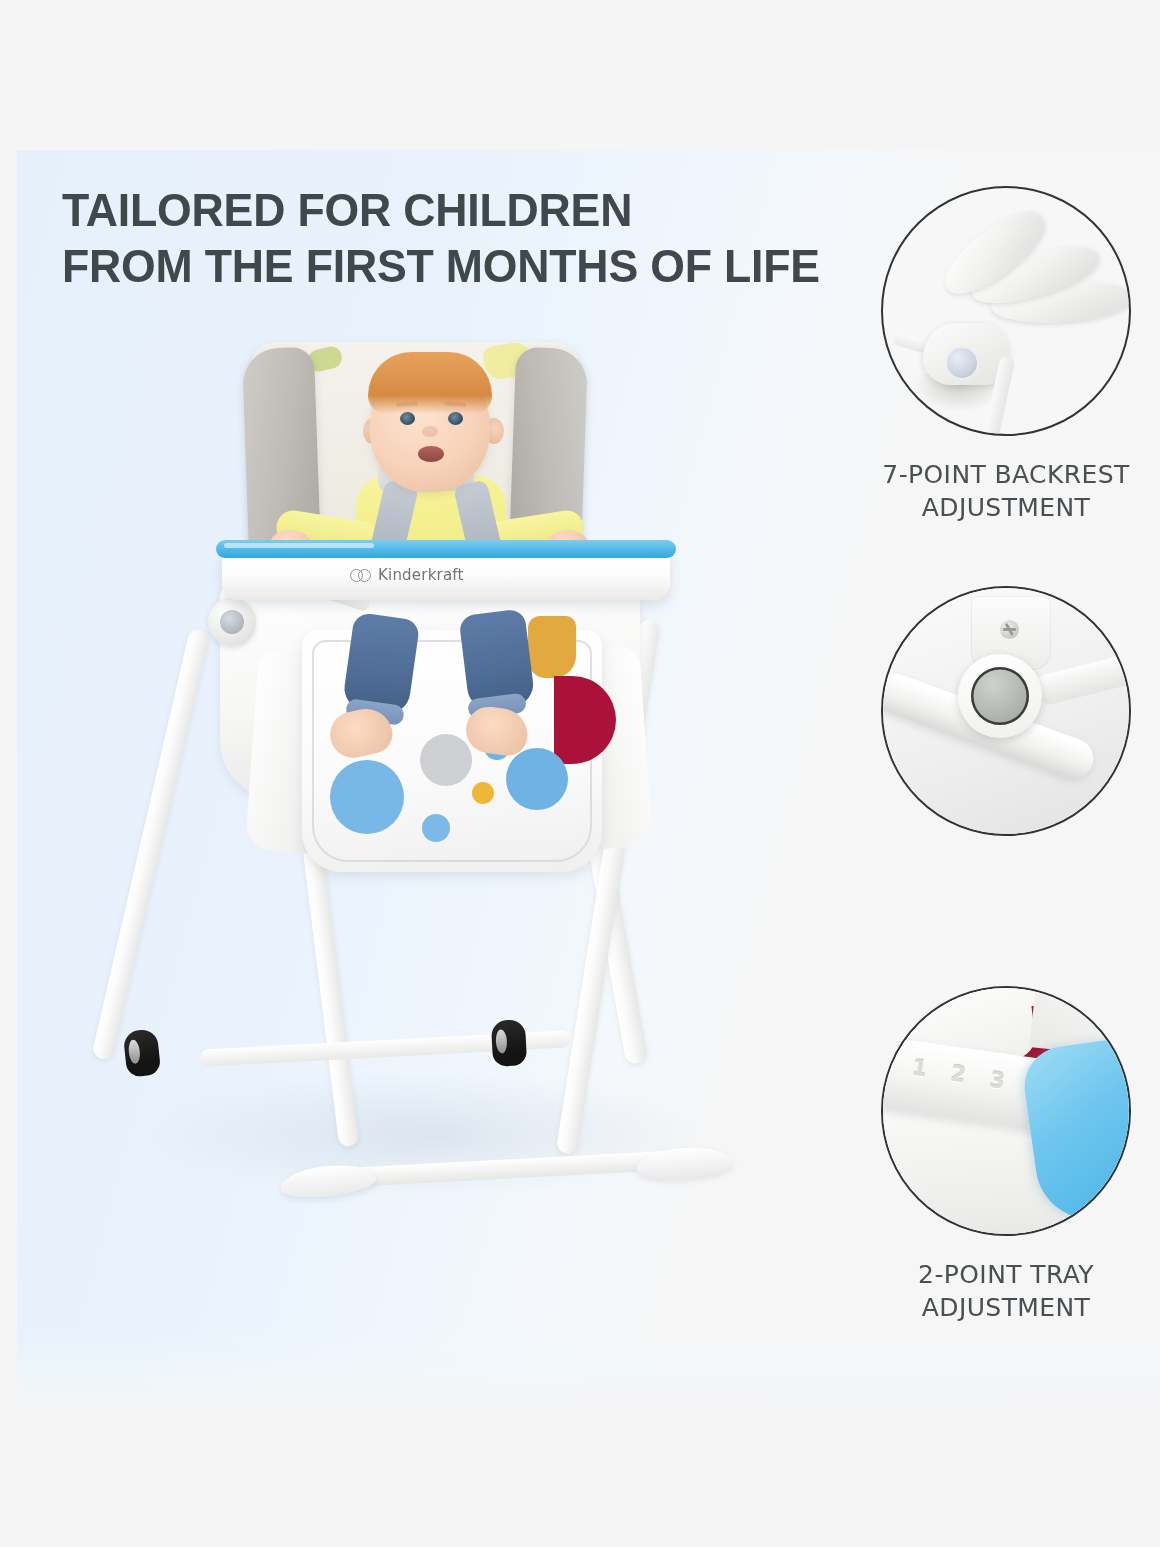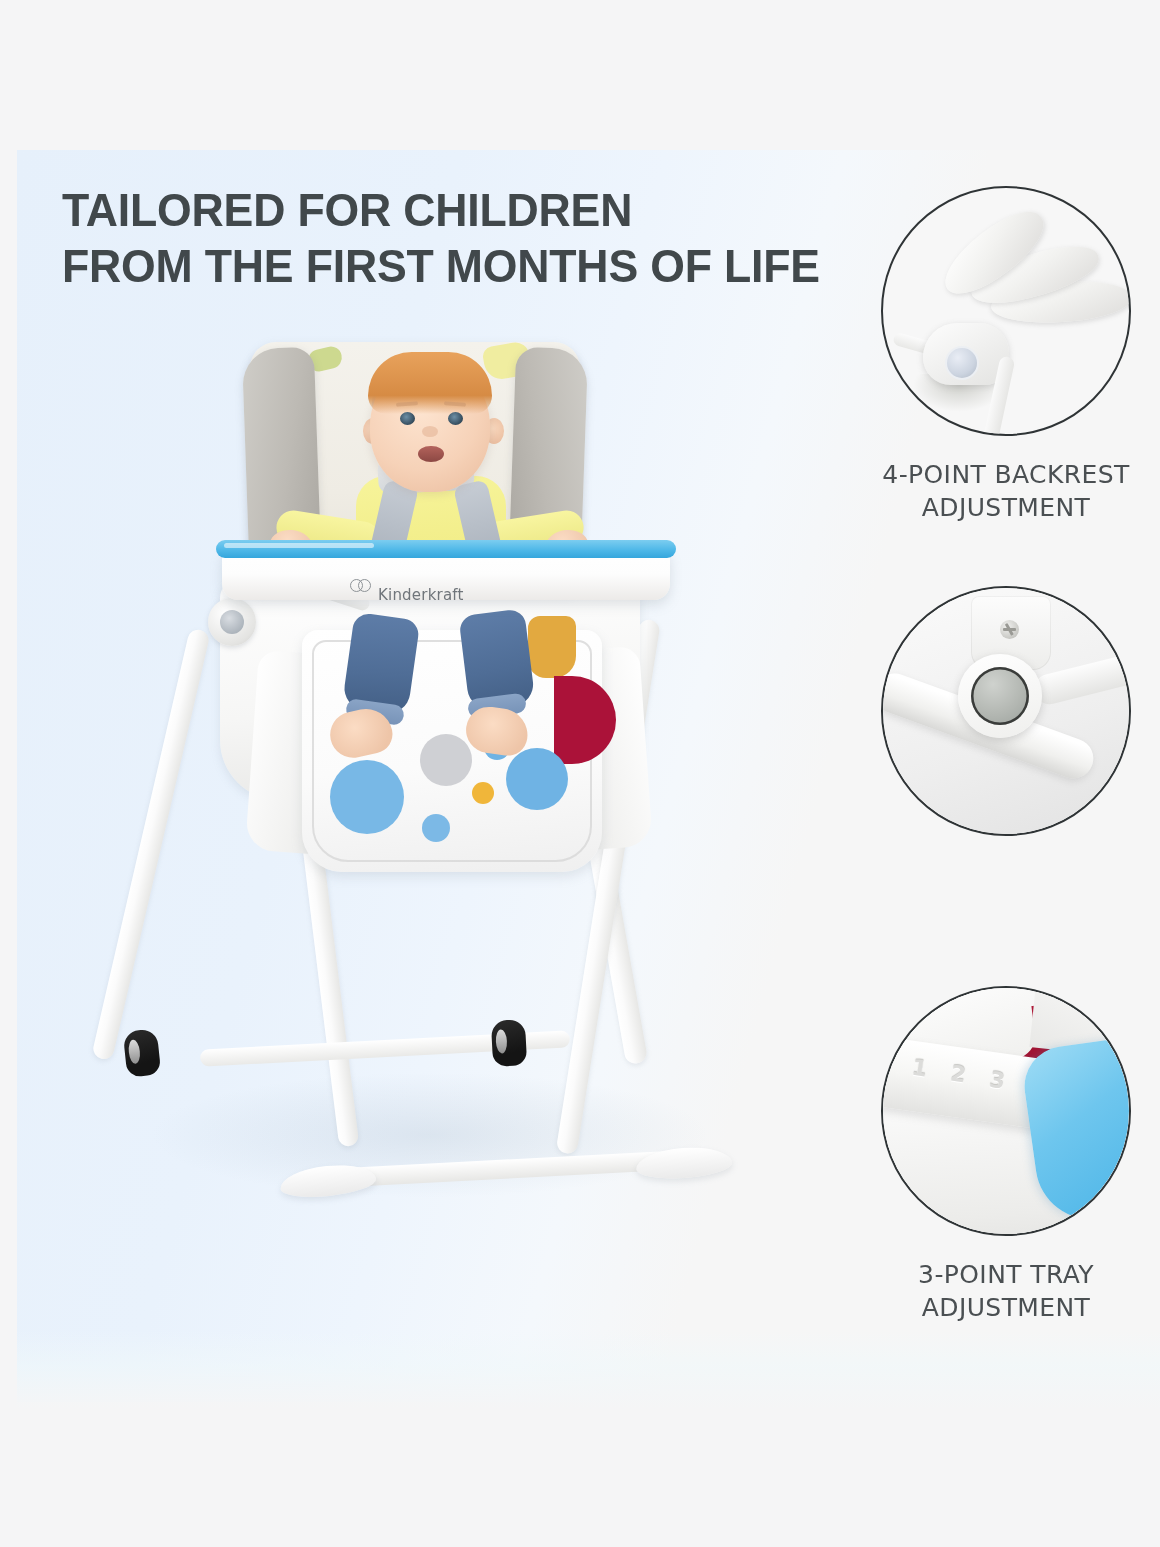--- a/index.html
+++ b/index.html
@@ -449,21 +449,21 @@
   .brand-mark { position:relative; width:21px; height:13px; }
   .brand-mark i {
     position:absolute; top:0; width:13px; height:13px;
     border:1.4px solid #8e9397; border-radius:50%;
   }
   .brand-mark i:nth-child(1) { left:0; }
   .brand-mark i:nth-child(2) { left:8px; }
   .brand-text {
     color:#70757a;
     font-family:"DejaVu Sans","Liberation Sans", sans-serif;
-    font-size:15px; letter-spacing:.2px;margin-top:20px;
+    font-size:15px; letter-spacing:.2px;
   }
 
   
   .pad {
     position:absolute; left:222px; top:300px;
     width:300px; height:242px;
     background:linear-gradient(175deg,#ffffff 0%,#fbfbfb 55%,#efefef 100%);
     border-radius:16px 16px 40px 40px;
     box-shadow:0 5px 12px rgba(140,150,160,.2);
   }
@@ -644,21 +644,21 @@
           <div class="bk-shade"></div>
           <div class="bk-blade bk-b3"></div>
           <div class="bk-blade bk-b2"></div>
           <div class="bk-blade bk-b1"></div>
           <div class="bk-leg2"></div>
           <div class="bk-hub"></div>
           <div class="bk-knob"></div>
           <div class="bk-leg"></div>
         </div>
       </div>
-      <div class="feature-caption">4-POINT BACKREST
+      <div class="feature-caption">7-POINT BACKREST
 ADJUSTMENT</div>
     </div>
 
     <div class="feature">
       <div class="feature-circle">
         <div class="circle-inner">
           <div class="ft-bg"></div>
           <div class="ft-arm-r"></div>
           <div class="ft-arm-d"></div>
           <div class="ft-plate"></div>
@@ -679,18 +679,18 @@
           <div class="ty-body"></div>
           <div class="ty-rail"></div>
           <div class="ty-nums">
             <span>1</span>
             <span>2</span>
             <span>3</span>
           </div>
           <div class="ty-blue"></div>
         </div>
       </div>
-      <div class="feature-caption">3-POINT TRAY
+      <div class="feature-caption">2-POINT TRAY
 ADJUSTMENT</div>
     </div>
 
   </div>
 </div>
 
 </body></html>

